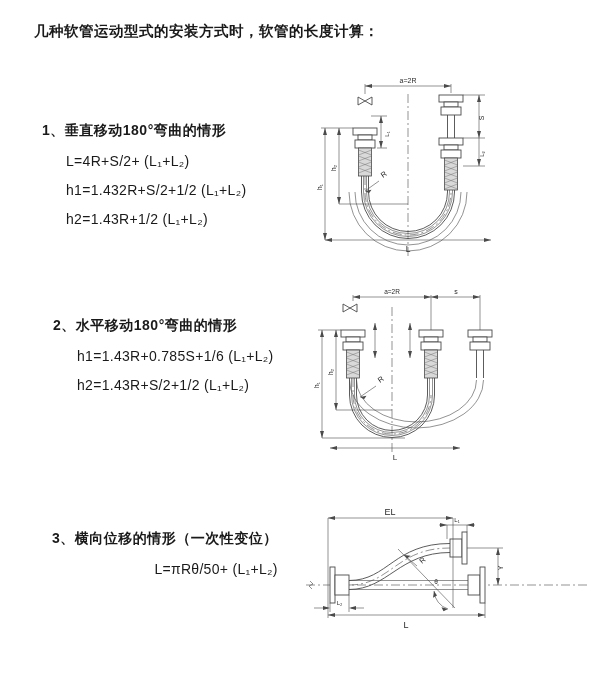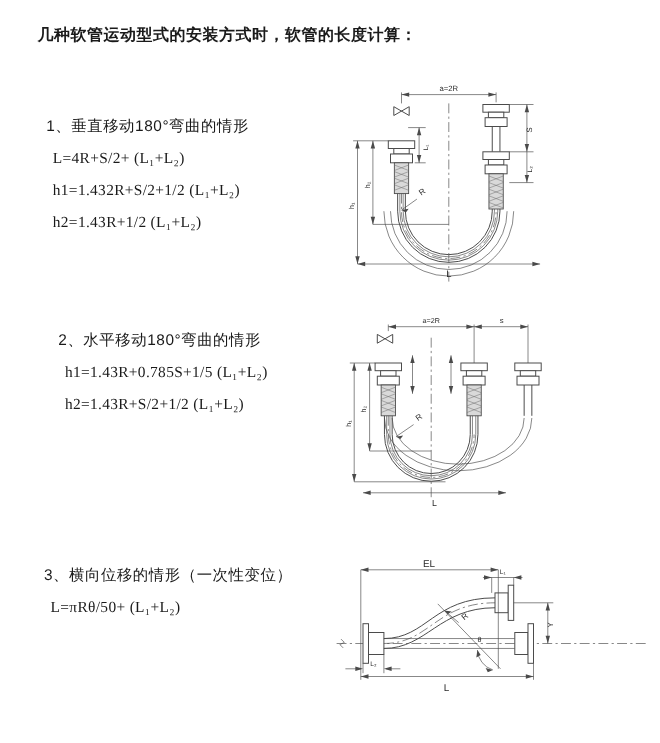--- a/index.html
+++ b/index.html
@@ -7,25 +7,25 @@
     width:600px;height:675px;background:#ffffff;
     font-family:"Liberation Sans",sans-serif;color:#1a1a1a;
     position:relative;overflow:hidden;
   }
   .page{position:absolute;inset:0;padding-left:40px;}
   .doc-title{
     position:absolute;left:34px;top:22px;
     font-size:14.5px;font-weight:bold;letter-spacing:0.5px;
   }
   .section{position:absolute;}
-  .sec-heading{font-size:14px;font-weight:normal;letter-spacing:0.5px;}
-  .formula{font-size:14px;margin-left:6px;margin-top:13px;letter-spacing:0.3px;font-family:Liberation Serif, serif;}
+  .sec-heading{font-size:14px;font-weight:bold;letter-spacing:0.5px;margin-top:16px;}
+  .formula{font-size:14px;margin-left:24px;margin-top:13px;letter-spacing:0.3px;}
   #sec1{left:42px;top:106px;}
   #sec2{left:53px;top:301px;}
-  #sec3{left:40px;top:514px;}
+  #sec3{left:52px;top:514px;text-align:right;}
   .diag{position:absolute;}
   #diag1{left:313px;top:72px;}
   #diag2{left:310px;top:283px;}
   #diag3{left:298px;top:505px;}
   svg .ln{stroke:#4a4a4a;stroke-width:0.9;fill:none;}
   svg .thin{stroke:#4a4a4a;stroke-width:0.6;fill:none;}
   svg .cl{stroke:#4a4a4a;stroke-width:0.6;fill:none;stroke-dasharray:9 3 2 3;}
   svg .ah{fill:#4a4a4a;stroke:none;}
   svg .braid{fill:#d9d9d9;stroke:#4a4a4a;stroke-width:0.8;}
   svg .hatch{stroke:#6a6a6a;stroke-width:0.45;fill:none;}
@@ -41,21 +41,21 @@
 
   <div class="section" id="sec1">
     <div class="sec-heading">1、垂直移动180°弯曲的情形</div>
     <div class="formula">L=4R+S/2+ (L₁+L₂)</div>
     <div class="formula">h1=1.432R+S/2+1/2 (L₁+L₂)</div>
     <div class="formula">h2=1.43R+1/2 (L₁+L₂)</div>
   </div>
 
   <div class="section" id="sec2">
     <div class="sec-heading">2、水平移动180°弯曲的情形</div>
-    <div class="formula">h1=1.43R+0.785S+1/5 (L₁+L₂)</div>
+    <div class="formula">h1=1.43R+0.785S+1/6 (L₁+L₂)</div>
     <div class="formula">h2=1.43R+S/2+1/2 (L₁+L₂)</div>
   </div>
 
   <div class="section" id="sec3">
     <div class="sec-heading">3、横向位移的情形（一次性变位）</div>
     <div class="formula">L=πRθ/50+ (L₁+L₂)</div>
   </div>
 
   <svg class="diag" id="diag1" width="270" height="188" viewBox="0 0 270 188">
 

